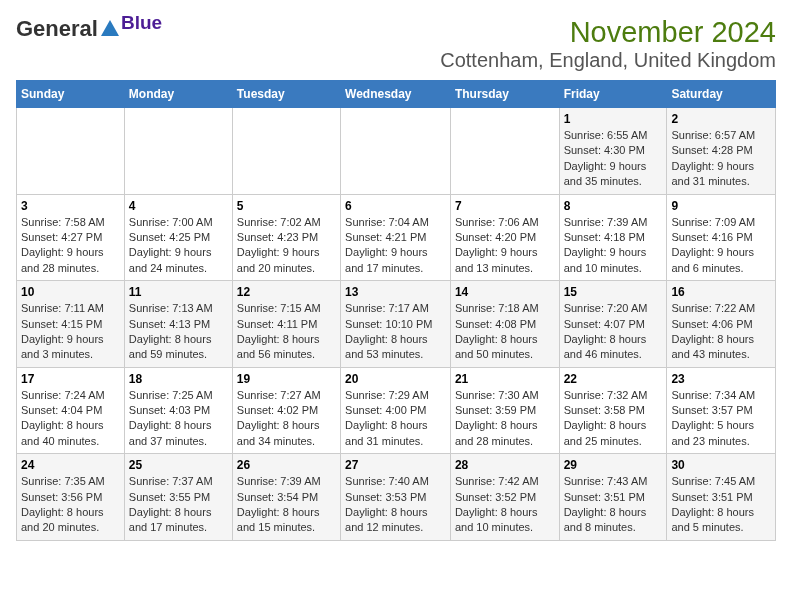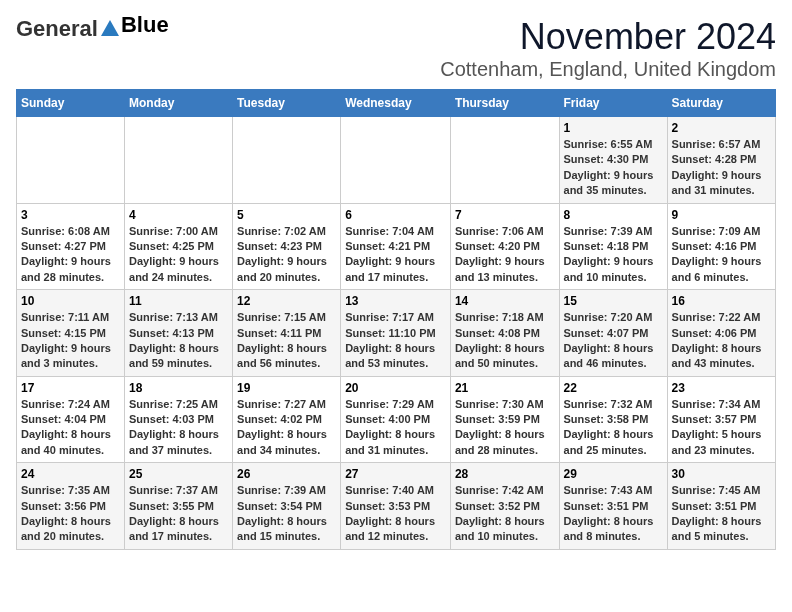--- a/index.html
+++ b/index.html
@@ -18,23 +18,23 @@
     }
     .logo {
       display: flex;
       flex-direction: row;
       align-items: flex-start;
     }
     .title-area {
       text-align: right;
     }
     .month-title {
-      font-size: 36px;
+      font-size: 29px;
       font-weight: normal;
-      color: #0f172a;
+      color: #4d7c0f;
     }
     .location-title {
       font-size: 20px;
       color: #555;
     }
     table {
       width: 100%;
       border-collapse: collapse;
       font-size: 11px;
     }
@@ -64,38 +64,37 @@
       background: #f5f5f5;
     }
     .day-number {
       font-weight: bold;
       font-size: 12px;
       margin-bottom: 2px;
     }
     .day-info {
       color: #333;
       line-height: 1.4;
-      font-weight: bold;
     }
     .empty-cell {
       background: #fff !important;
     }
   </style>
 </head>
 <body>
 
 <div class="header-area">
   <div class="logo">
     <div style="display:flex;align-items:center;">
       <span style="font-size:22px;font-weight:bold;color:#333;">General</span>
       <svg width="22" height="22" viewBox="0 0 22 22" style="margin-left:1px;">
         <polygon points="11,2 20,18 2,18" fill="#2a7abf"></polygon>
       </svg>
     </div>
-    <span style="font-size:22px;font-weight:bold;color:#000000;margin-top:-4px;">Blue</span>
+    <span style="font-size:19px;font-weight:bold;color:#4c1d95;margin-top:-4px;">Blue</span>
   </div>
   <div class="title-area">
     <div class="month-title">November 2024</div>
     <div class="location-title">Cottenham, England, United Kingdom</div>
   </div>
 </div>
 
 <table>
   <thead>
     <tr>
@@ -129,21 +128,21 @@
             <div>Sunrise: 6:57 AM</div>
             <div>Sunset: 4:28 PM</div>
             <div>Daylight: 9 hours and 31 minutes.</div>
           </div>
         </td>
       </tr>
       <tr>
         <td>
           <div class="day-number">3</div>
           <div class="day-info">
-            <div>Sunrise: 6:08 AM</div>
+            <div>Sunrise: 7:58 AM</div>
             <div>Sunset: 4:27 PM</div>
             <div>Daylight: 9 hours and 28 minutes.</div>
           </div>
         </td>
         <td>
           <div class="day-number">4</div>
           <div class="day-info">
             <div>Sunrise: 7:00 AM</div>
             <div>Sunset: 4:25 PM</div>
             <div>Daylight: 9 hours and 24 minutes.</div>
@@ -212,21 +211,21 @@
           <div class="day-info">
             <div>Sunrise: 7:15 AM</div>
             <div>Sunset: 4:11 PM</div>
             <div>Daylight: 8 hours and 56 minutes.</div>
           </div>
         </td>
         <td>
           <div class="day-number">13</div>
           <div class="day-info">
             <div>Sunrise: 7:17 AM</div>
-            <div>Sunset: 11:10 PM</div>
+            <div>Sunset: 10:10 PM</div>
             <div>Daylight: 8 hours and 53 minutes.</div>
           </div>
         </td>
         <td>
           <div class="day-number">14</div>
           <div class="day-info">
             <div>Sunrise: 7:18 AM</div>
             <div>Sunset: 4:08 PM</div>
             <div>Daylight: 8 hours and 50 minutes.</div>
           </div>

